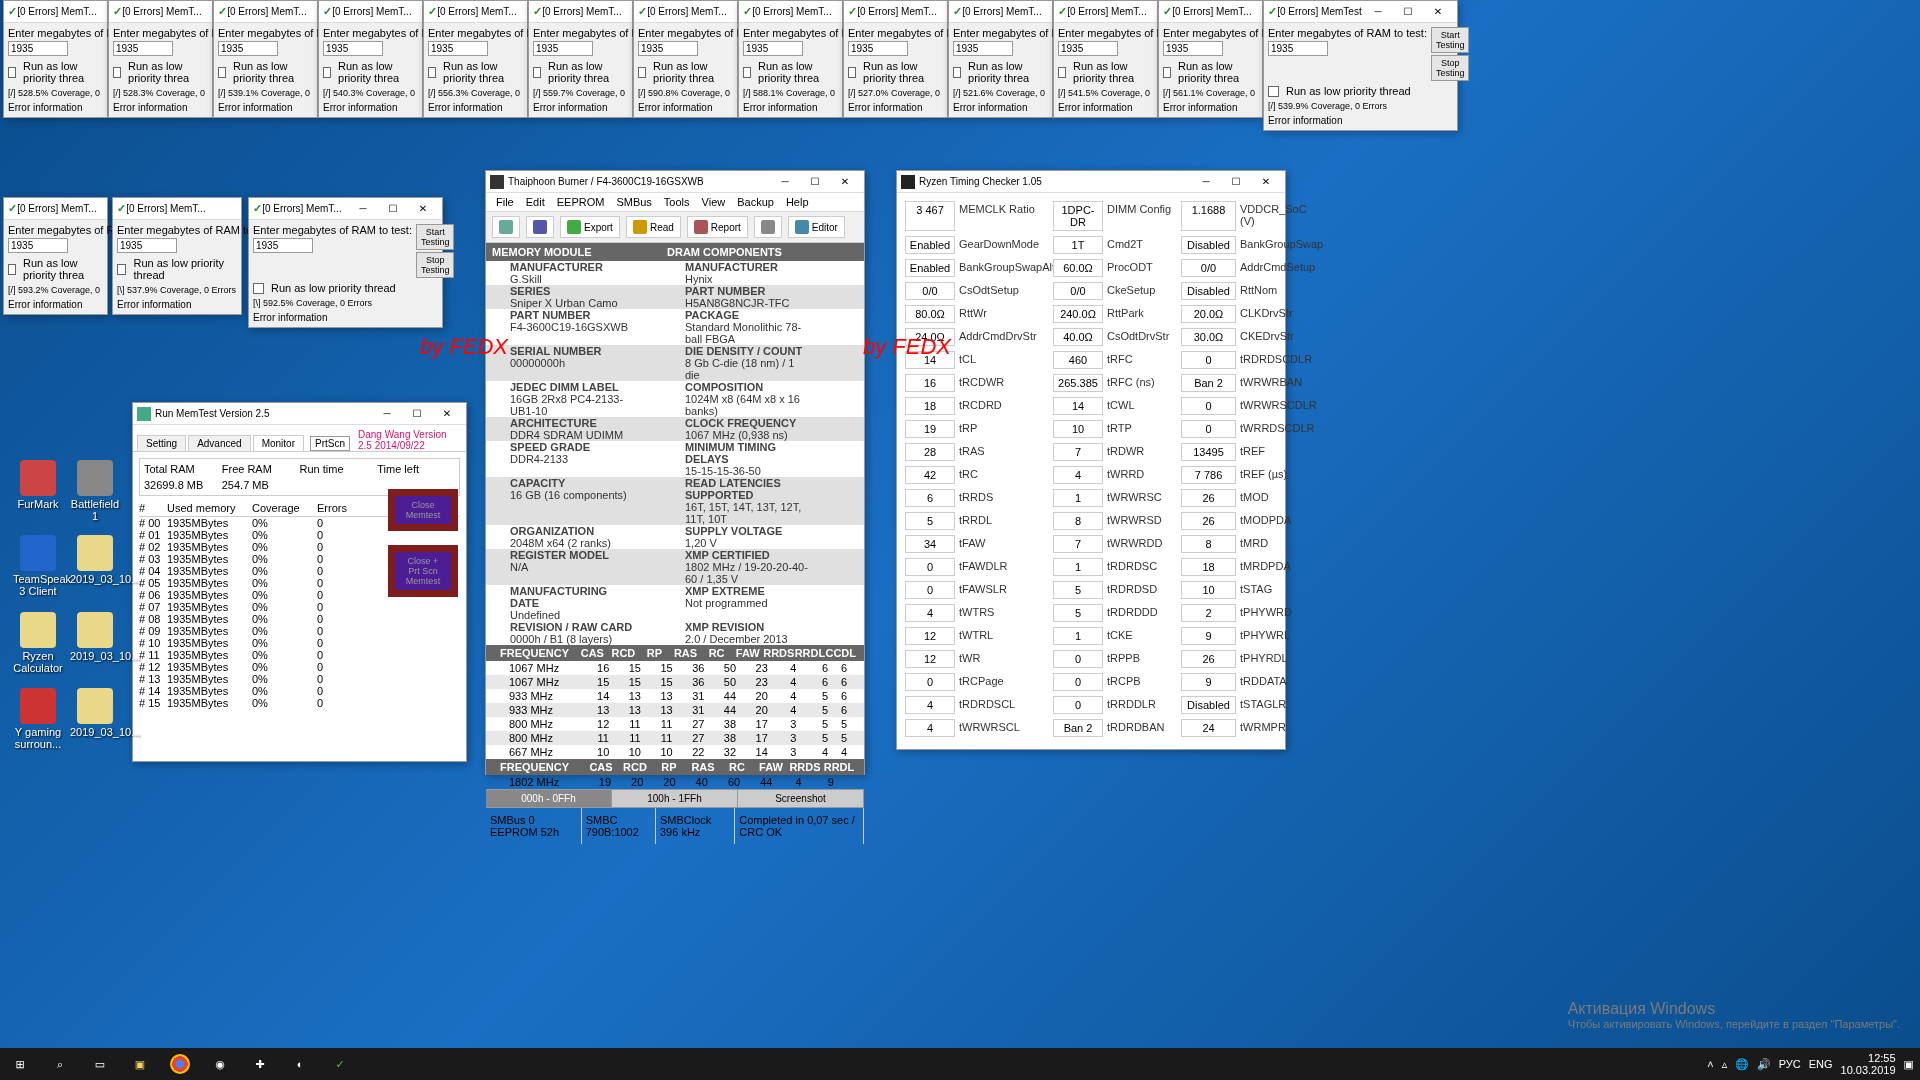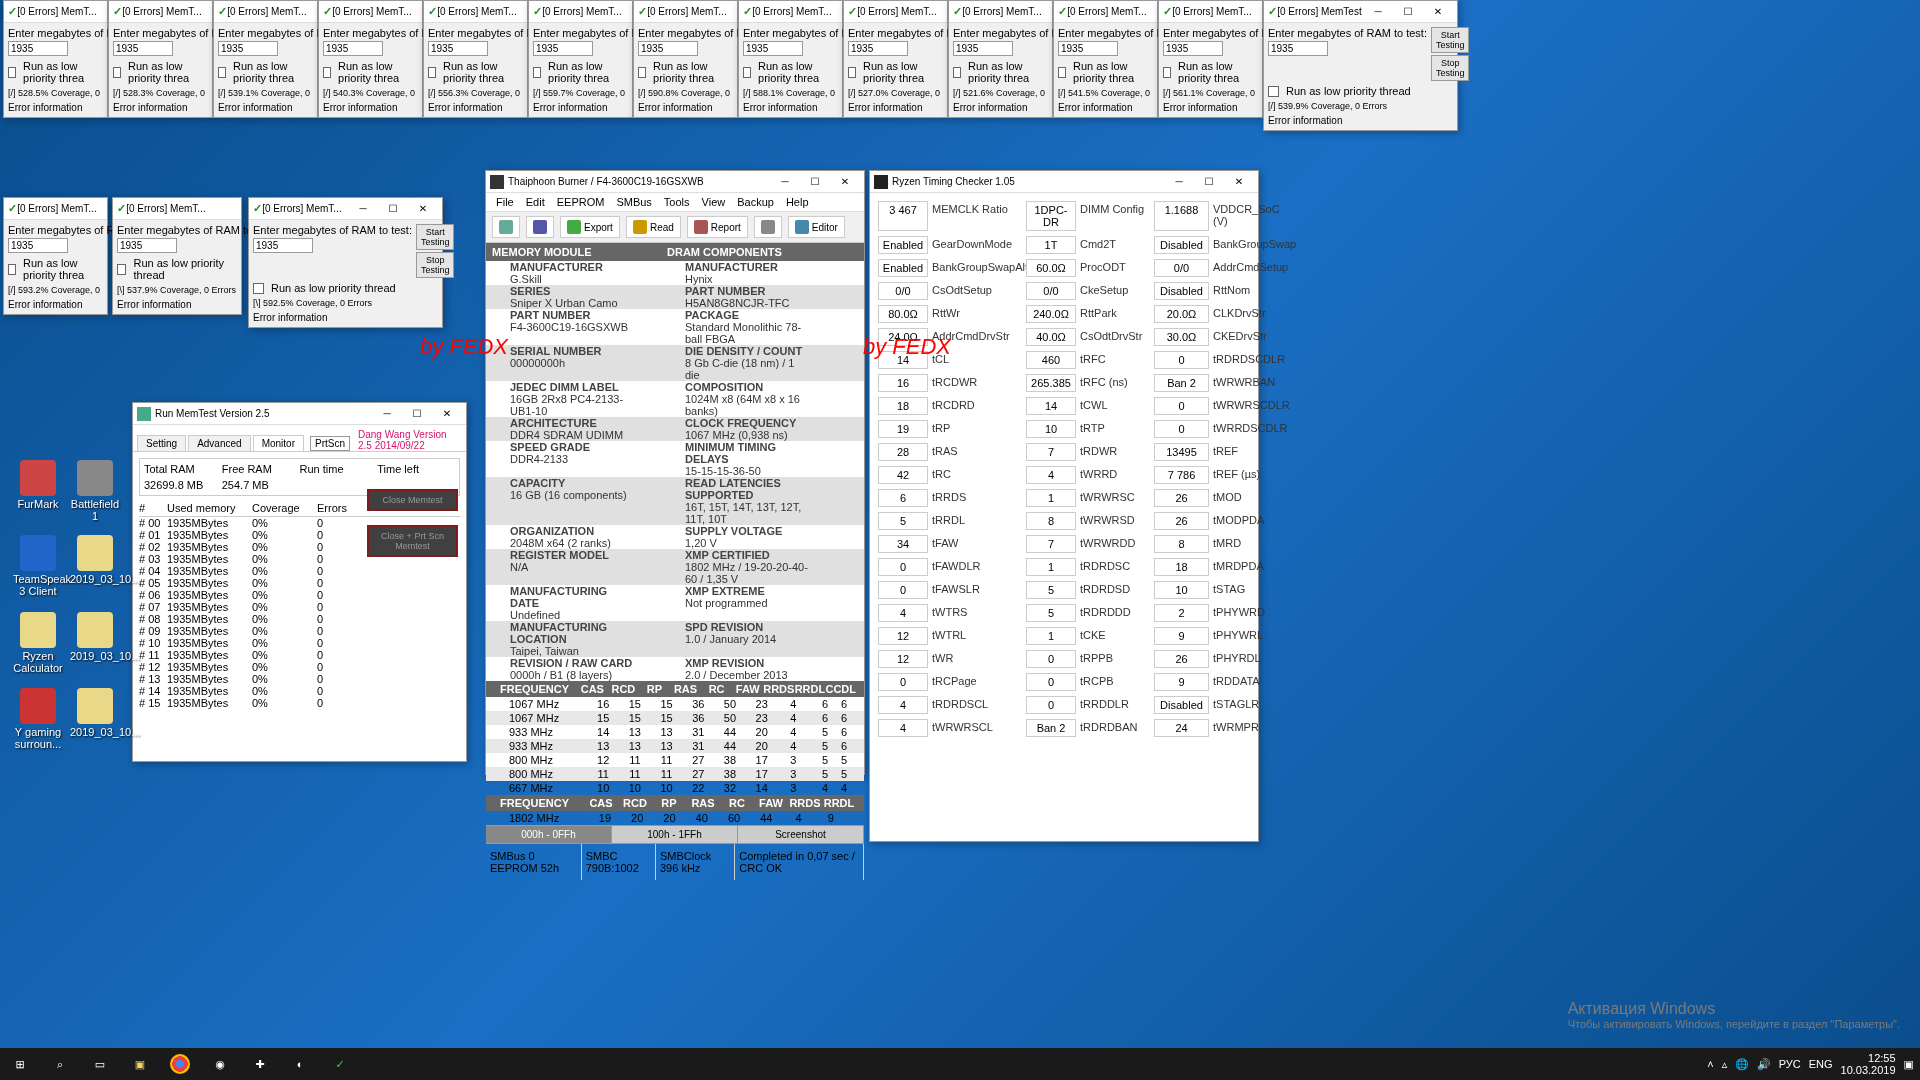--- a/index.html
+++ b/index.html
@@ -41,21 +41,21 @@
 .thai .freq-tbl .row.dark{background:#e8e8e8}
 .thai .freq-tbl .c{text-align:center}
 .thai .freq-tbl .c0{width:90px;padding-left:6px;text-align:left}
 .thai .freq-tbl .c1,.thai .freq-tbl .c2,.thai .freq-tbl .c3,.thai .freq-tbl .c4,.thai .freq-tbl .c5,.thai .freq-tbl .c6,.thai .freq-tbl .c7,.thai .freq-tbl .c8{width:34px}
 .thai .bottombar{display:flex;background:#ccc;border-top:1px solid #999}
 .thai .bottombar .bb{flex:1;text-align:center;padding:3px;font-size:10px;border-right:1px solid #999}
 .thai .status{display:flex;border-top:1px solid #999;font-size:9px}
 .thai .status>div{padding:6px 4px;border-right:1px solid #ccc}
 
 
-.rtc{left:869px;top:170px;width:390px;height:672px;background:#fff}
+.rtc{left:896px;top:170px;width:390px;height:580px;background:#fff}
 .rtc .body{padding:8px;display:grid;grid-template-columns:50px 90px 50px 70px 55px 70px;gap:5px 4px;font-size:10px}
 .rtc .val{border:1px solid #ccc;padding:2px 3px;text-align:center;background:#fff}
 .rtc .lbl{padding:2px 0;color:#333}
 
 
 .runmt{left:132px;top:402px;width:335px;height:360px;background:#fff}
 .runmt .tabs{display:flex;gap:2px;padding:4px 4px 0;border-bottom:1px solid #ccc;align-items:flex-end}
 .runmt .tab{padding:2px 8px;border:1px solid #ccc;border-bottom:none;background:#f0f0f0;font-size:10px;cursor:pointer}
 .runmt .tab.active{background:#fff}
 .runmt .prtscn{border:1px solid #999;padding:1px 4px;margin-left:4px;font-size:10px}
@@ -64,21 +64,21 @@
 .runmt .stats .col{flex:1;font-size:10px}
 .runmt .stats .h{font-weight:normal;margin-bottom:4px}
 .runmt .tbl{margin:0 6px;font-size:10px}
 .runmt .tbl .hdr{display:flex;border-bottom:1px solid #ccc;padding-bottom:2px;font-weight:normal}
 .runmt .tbl .row{display:flex;padding:0}
 .runmt .tbl .c0{width:28px}
 .runmt .tbl .c1{width:85px}
 .runmt .tbl .c2{width:65px}
 .runmt .tbl .c3{width:50px}
 .runmt .sidebtns{position:absolute;right:8px;top:86px;display:flex;flex-direction:column;gap:14px}
-.runmt .sidebtns button{font-size:9px;padding:4px 6px;width:91px;color:#999;border:2px solid #7f1d1d;background:#404040}
+.runmt .sidebtns button{font-size:9px;padding:4px 6px;width:70px;color:#999;border:7px solid #7f1d1d;background:#4c1d95}
 
 
 .desktop-icon{position:absolute;width:50px;text-align:center;color:#fff;font-size:10px}
 .desktop-icon .ic{width:36px;height:36px;margin:0 auto 2px;background:#666;border-radius:4px}
 .desktop-icon .txt{text-shadow:1px 1px 2px #000}
 
 
 .taskbar{position:absolute;bottom:0;left:0;right:0;height:32px;background:#1a1a1a;display:flex;align-items:center;color:#fff}
 .taskbar .tbitem{width:40px;height:32px;display:flex;align-items:center;justify-content:center;cursor:pointer}
 .taskbar .tray{margin-left:auto;display:flex;align-items:center;gap:8px;padding-right:6px;font-size:10px}
@@ -601,30 +601,20 @@
         </div>
   </div>
   <div class="kvrow ">
     <div>
           <div class="k">MANUFACTURING DATE</div>
           <div class="v">Undefined</div>
         </div>
     <div>
           <div class="k">XMP EXTREME</div>
           <div class="v">Not programmed</div>
-        </div>
-  </div>
-  <div class="kvrow dark">
-    <div>
-          <div class="k">MANUFACTURING LOCATION</div>
-          <div class="v">Taipei, Taiwan</div>
-        </div>
-    <div>
-          <div class="k">SPD REVISION</div>
-          <div class="v">1.0 / January 2014</div>
         </div>
   </div>
   <div class="kvrow ">
     <div>
           <div class="k">REVISION / RAW CARD</div>
           <div class="v">0000h / B1 (8 layers)</div>
         </div>
     <div>
           <div class="k">XMP REVISION</div>
           <div class="v">2.0 / December 2013</div>

